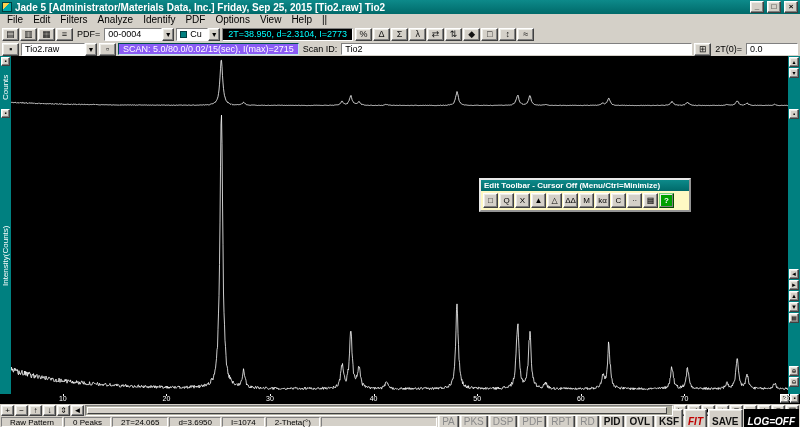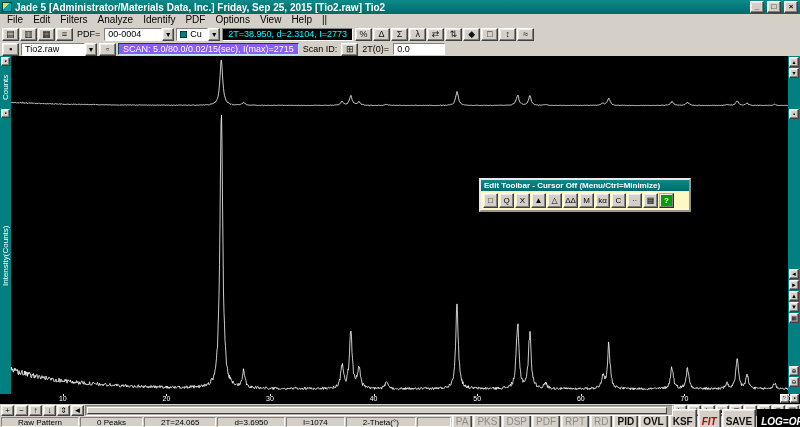--- a/index.html
+++ b/index.html
@@ -117,21 +117,21 @@
     background:#d4d0c8; }
   .sbtn { width:13px; height:11px; font-size:8px; display:inline-flex;
     align-items:center; justify-content:center; flex:none; }
   .sb-track { flex:1; height:11px; background:#aead9f;
     border:1px solid; border-color:#808080 #fff #fff #808080; position:relative; }
   .sb-thumb { position:absolute; left:1px; top:1px; bottom:1px; width:99%;
     background:#d4d0c8; border:1px solid; border-color:#fff #404040 #404040 #fff; }
   
   .statusbar { height:11px; display:flex; align-items:center; gap:1px; padding:0 1px;
     background:#d4d0c8; font-size:8px; }
-  .seg { height:10px; line-height:8px; padding:1px 16px; background:#d4d0c8;
+  .seg { height:10px; line-height:8px; padding:1px 8px; background:#d4d0c8;
     border:1px solid; border-color:#808080 #fff #fff #808080; white-space:nowrap; }
   .seg-filler { flex:1; }
   .stbtn { height:20px; padding:12px 3px; font-size:10px; display:inline-flex;
     align-items:center; justify-content:center; font-weight:bold; color:#111; }
   .st-disabled { color:#8a8a8a; font-weight:normal; }
   .st-alert { color:#c00000;font-style:italic; }
   .st-inverse { background:#000; color:#fff;
     border-color:#000 #000 #000 #000; box-shadow:none;font-style:italic; }
 </style>
 </head>
@@ -195,20 +195,21 @@
 
 <div class="toolbar2">
   <span class="tbtn raised">▪</span>
   <div class="combo">
     <span class="combo-text" style="width:64px">Tio2.raw</span>
     <span class="combo-arrow raised">▼</span>
   </div>
   <span class="tbtn raised">▫</span>
   <span class="scan-panel">SCAN: 5.0/80.0/0.02/15(sec), I(max)=2715</span>
   <span class="tb-label">Scan ID:</span>
+  <input class="field" style="flex: 1 1 0%;" value="Tio2">
   <span class="tbtn raised">⊞</span>
   <span class="tb-label">2T(0)=</span>
   <input class="field" style="width: 52px;" value="0.0">
 </div>
 
 <div class="chartrow" style="height:52px">
   <div class="ystrip">
     <span class="corner-btn raised">▪</span>
     <span class="vlabel">Counts</span>
   </div>

